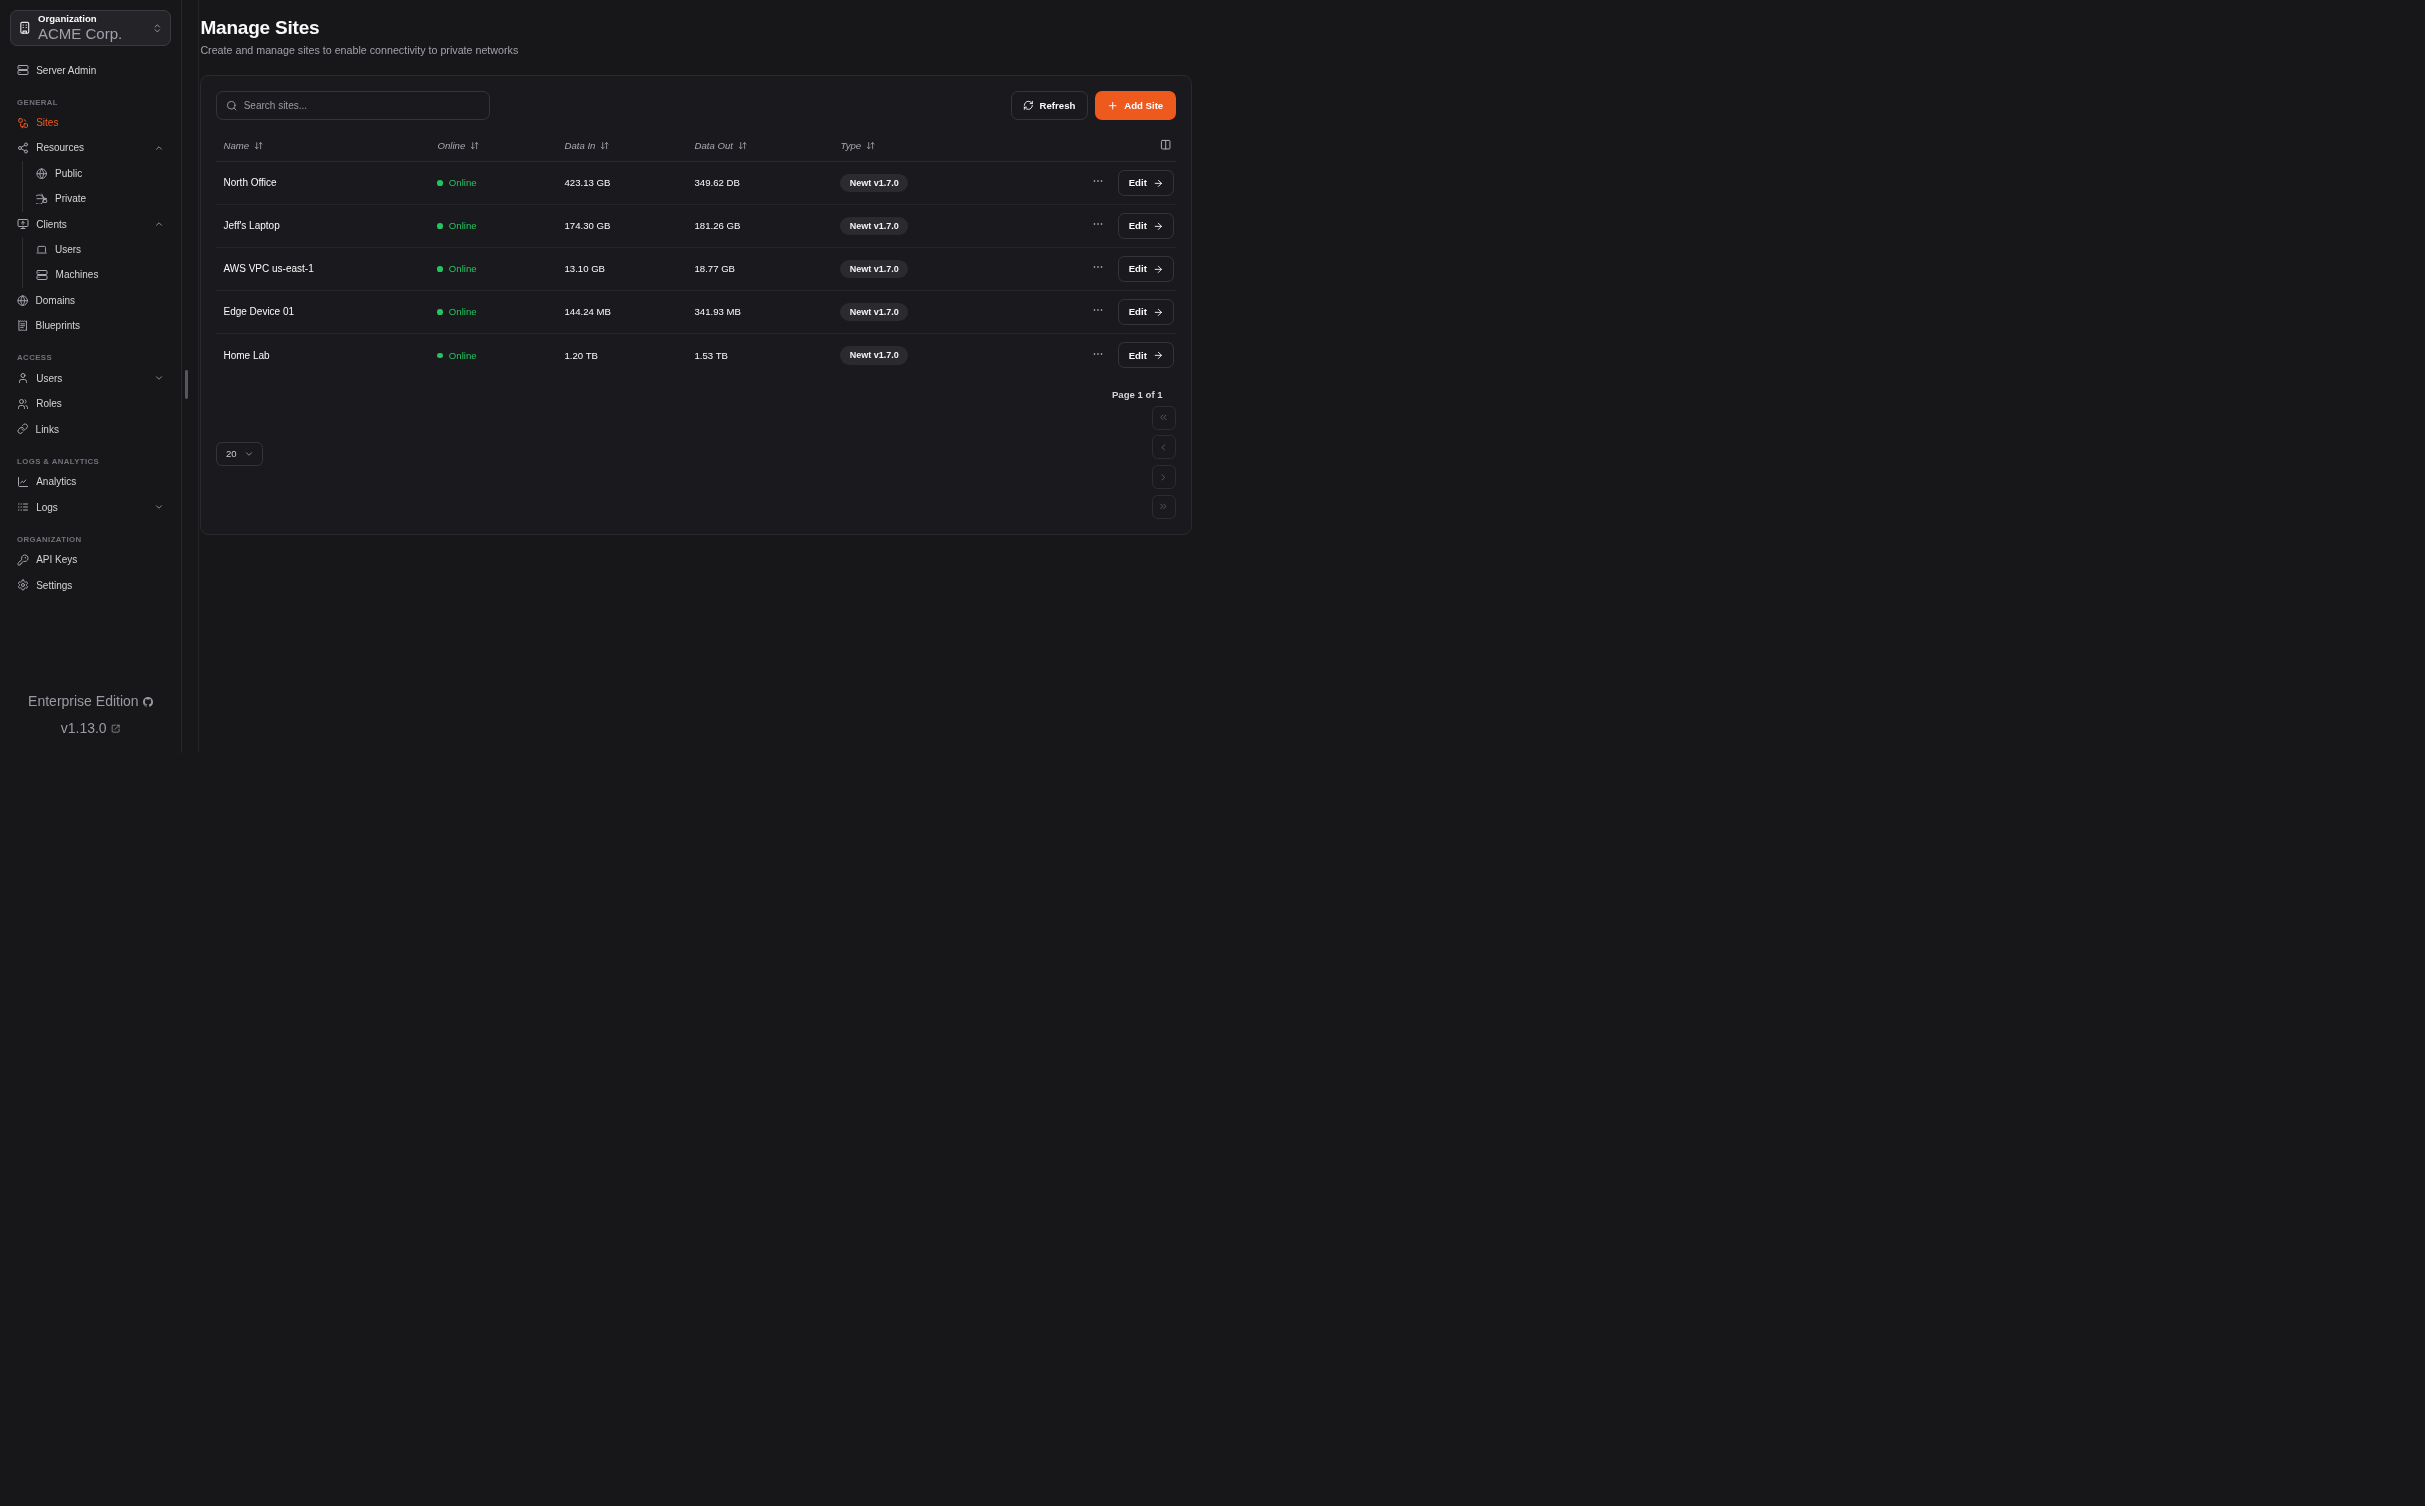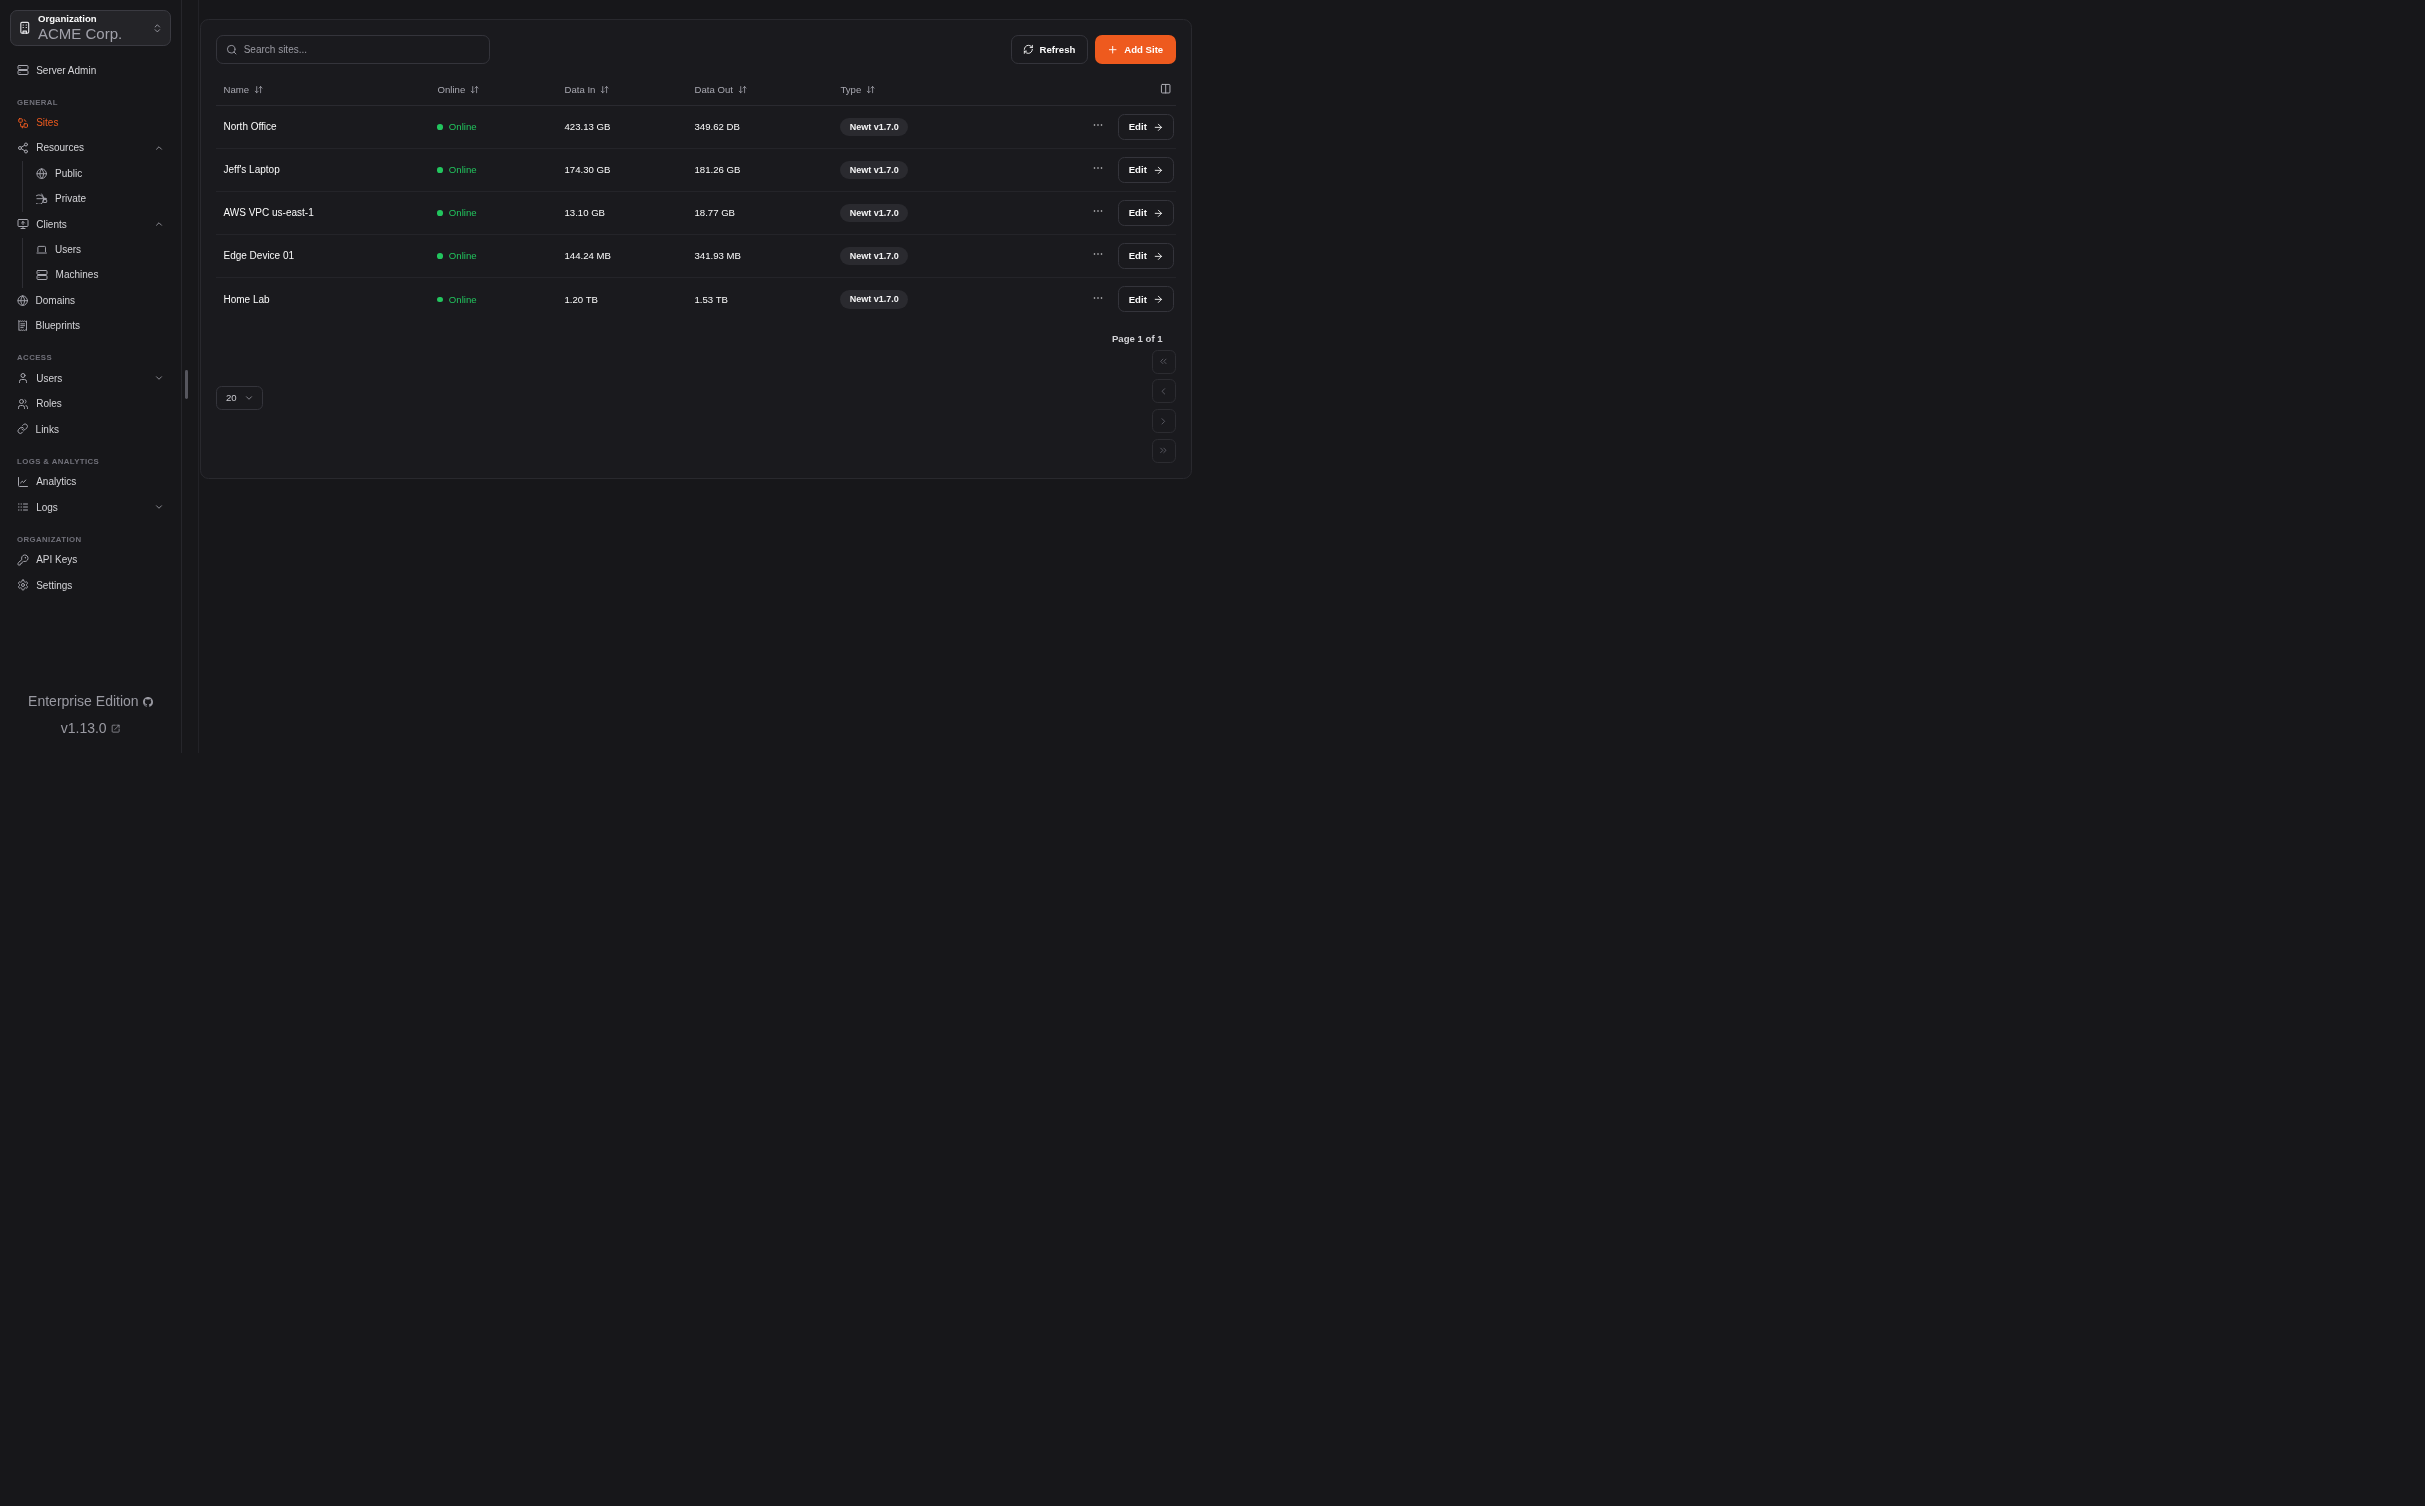--- a/index.html
+++ b/index.html
@@ -99,21 +99,21 @@
   .btn-outline { background:transparent; border-color:#34343b; color:#fafafa; }
   .btn-primary { background:#ee5a1e; color:#fff; }
 
   
   .table { margin-top:11.4px; }
   .tr {
     display:grid;
     grid-template-columns:214px 127px 130px 146px 1fr 107px;
     align-items:center; padding:0 1.4px 0 7.1px;
   }
-  .thead { height:31px; color:#a8a8b1; font-size:9.6px; border-bottom:0.7px solid #2a2a30; }
+  .thead { height:31px; color:#a8a8b1; font-size:9.6px; border-bottom:0.7px solid #2a2a30;font-style:italic; }
   .th { display:flex; align-items:center; gap:5px; cursor:pointer; }
   .th .icon { color:#a8a8b1; }
   .th-actions { display:flex; justify-content:flex-end; }
   .col-toggle { background:none; border:none; color:#b4b4bc; cursor:pointer; padding:2.8px; }
   .row { height:43px; border-bottom:0.7px solid #242429; font-size:9.6px; }
   .row:last-child { border-bottom:none; }
   .cell-name { font-size:10px; color:#fafafa; }
   .status { display:flex; align-items:center; gap:5.7px; color:#22c55e; font-weight:500; }
   .dot { width:5.7px; height:5.7px; border-radius:50%; background:#22c55e; }
   .badge {
@@ -399,20 +399,24 @@
     </div>
   </aside>
 
   <div class="gutter">
     <div class="thumb"></div>
   </div>
 
   <main class="main">
 
 
+    <div class="page-head">
+      <h1 class="page-title">Manage Sites</h1>
+      <div class="page-subtitle">Create and manage sites to enable connectivity to private networks</div>
+    </div>
 
     <section class="card">
 
       <div class="toolbar">
         <div class="search-wrap">
           <span class="icon">
               <svg width="11.4" height="11.4" viewBox="0 0 24 24" fill="none" stroke="currentColor" stroke-width="2" stroke-linecap="round" stroke-linejoin="round">
                 <circle cx="11" cy="11" r="8"></circle>
                 <path d="m21 21-4.3-4.3"></path>
               </svg>

